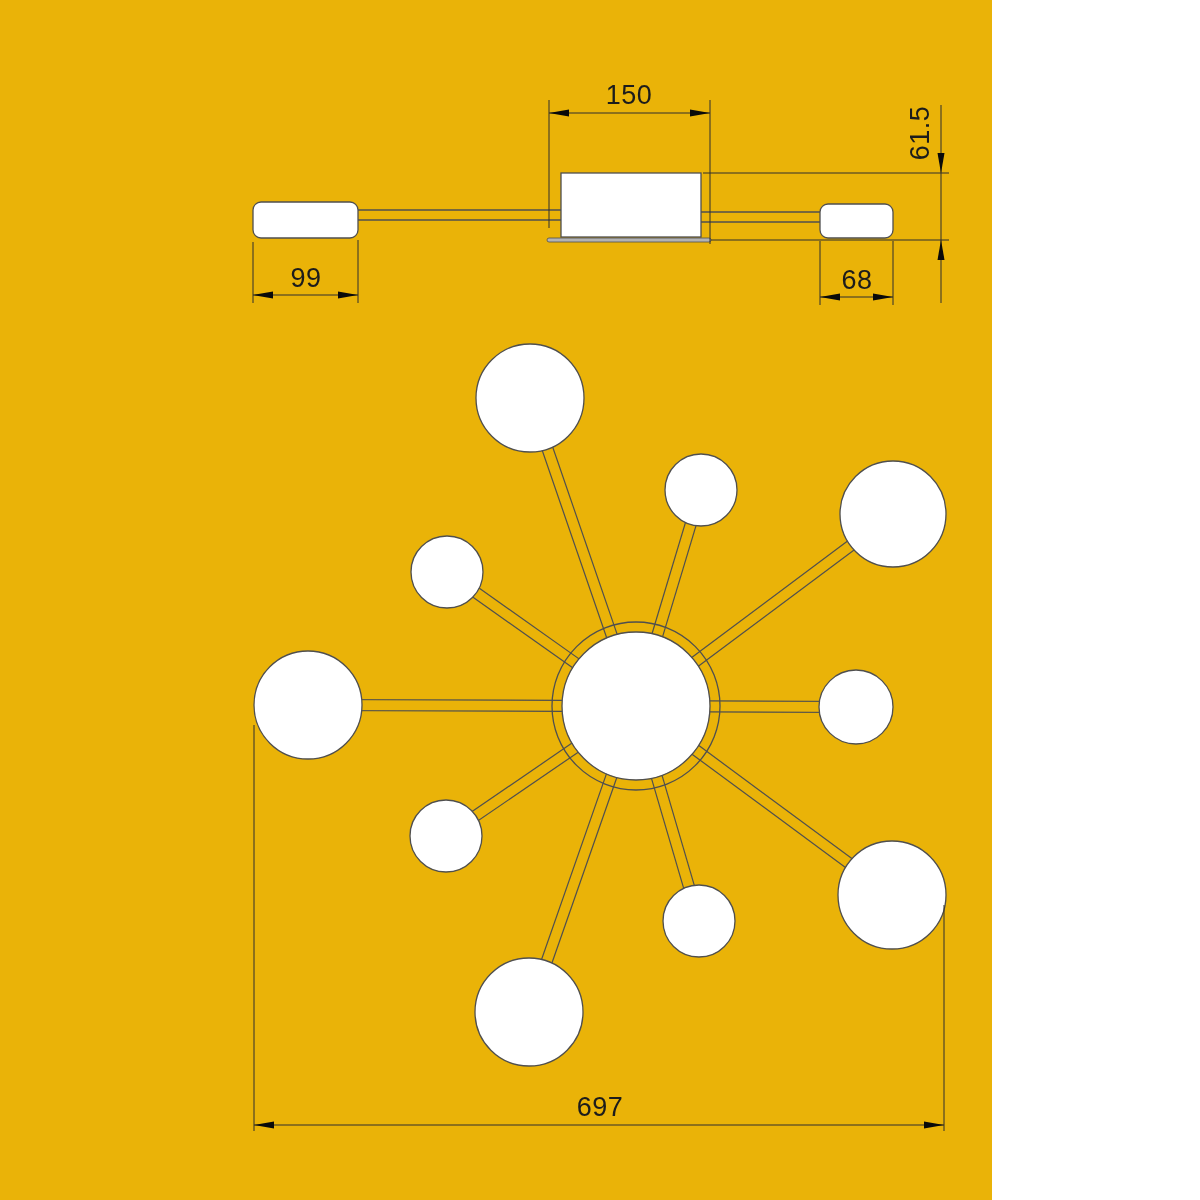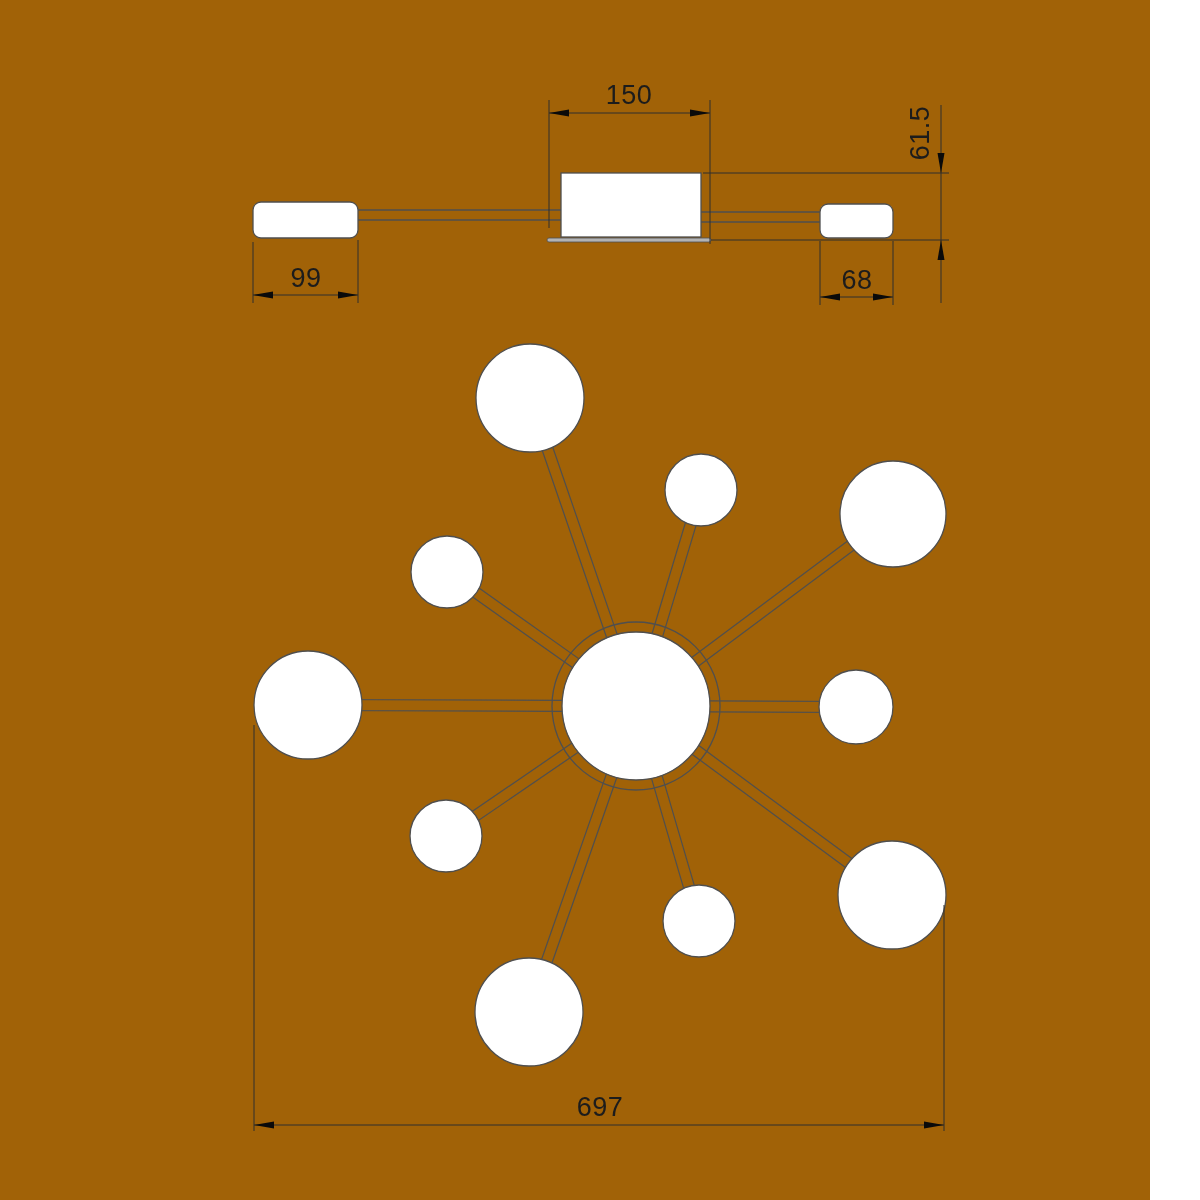--- a/index.html
+++ b/index.html
@@ -1,16 +1,16 @@
 <!DOCTYPE html>
 <html><head>
 <meta charset="utf-8">
 <style>
   html,body{margin:0;padding:0;background:#ffffff;}
-  .stage{position:relative;width:1150px;height:1200px;background:#a16207;overflow:hidden;}
+  .stage{position:relative;width:992px;height:1200px;background:#eab308;overflow:hidden;}
   svg{display:block;}
   svg text{
     font-family:"Liberation Sans", sans-serif;
     font-size:27px;
     fill:#1c1c1c;
     letter-spacing:0.5px;
   }
 </style>
 </head>
 <body>

